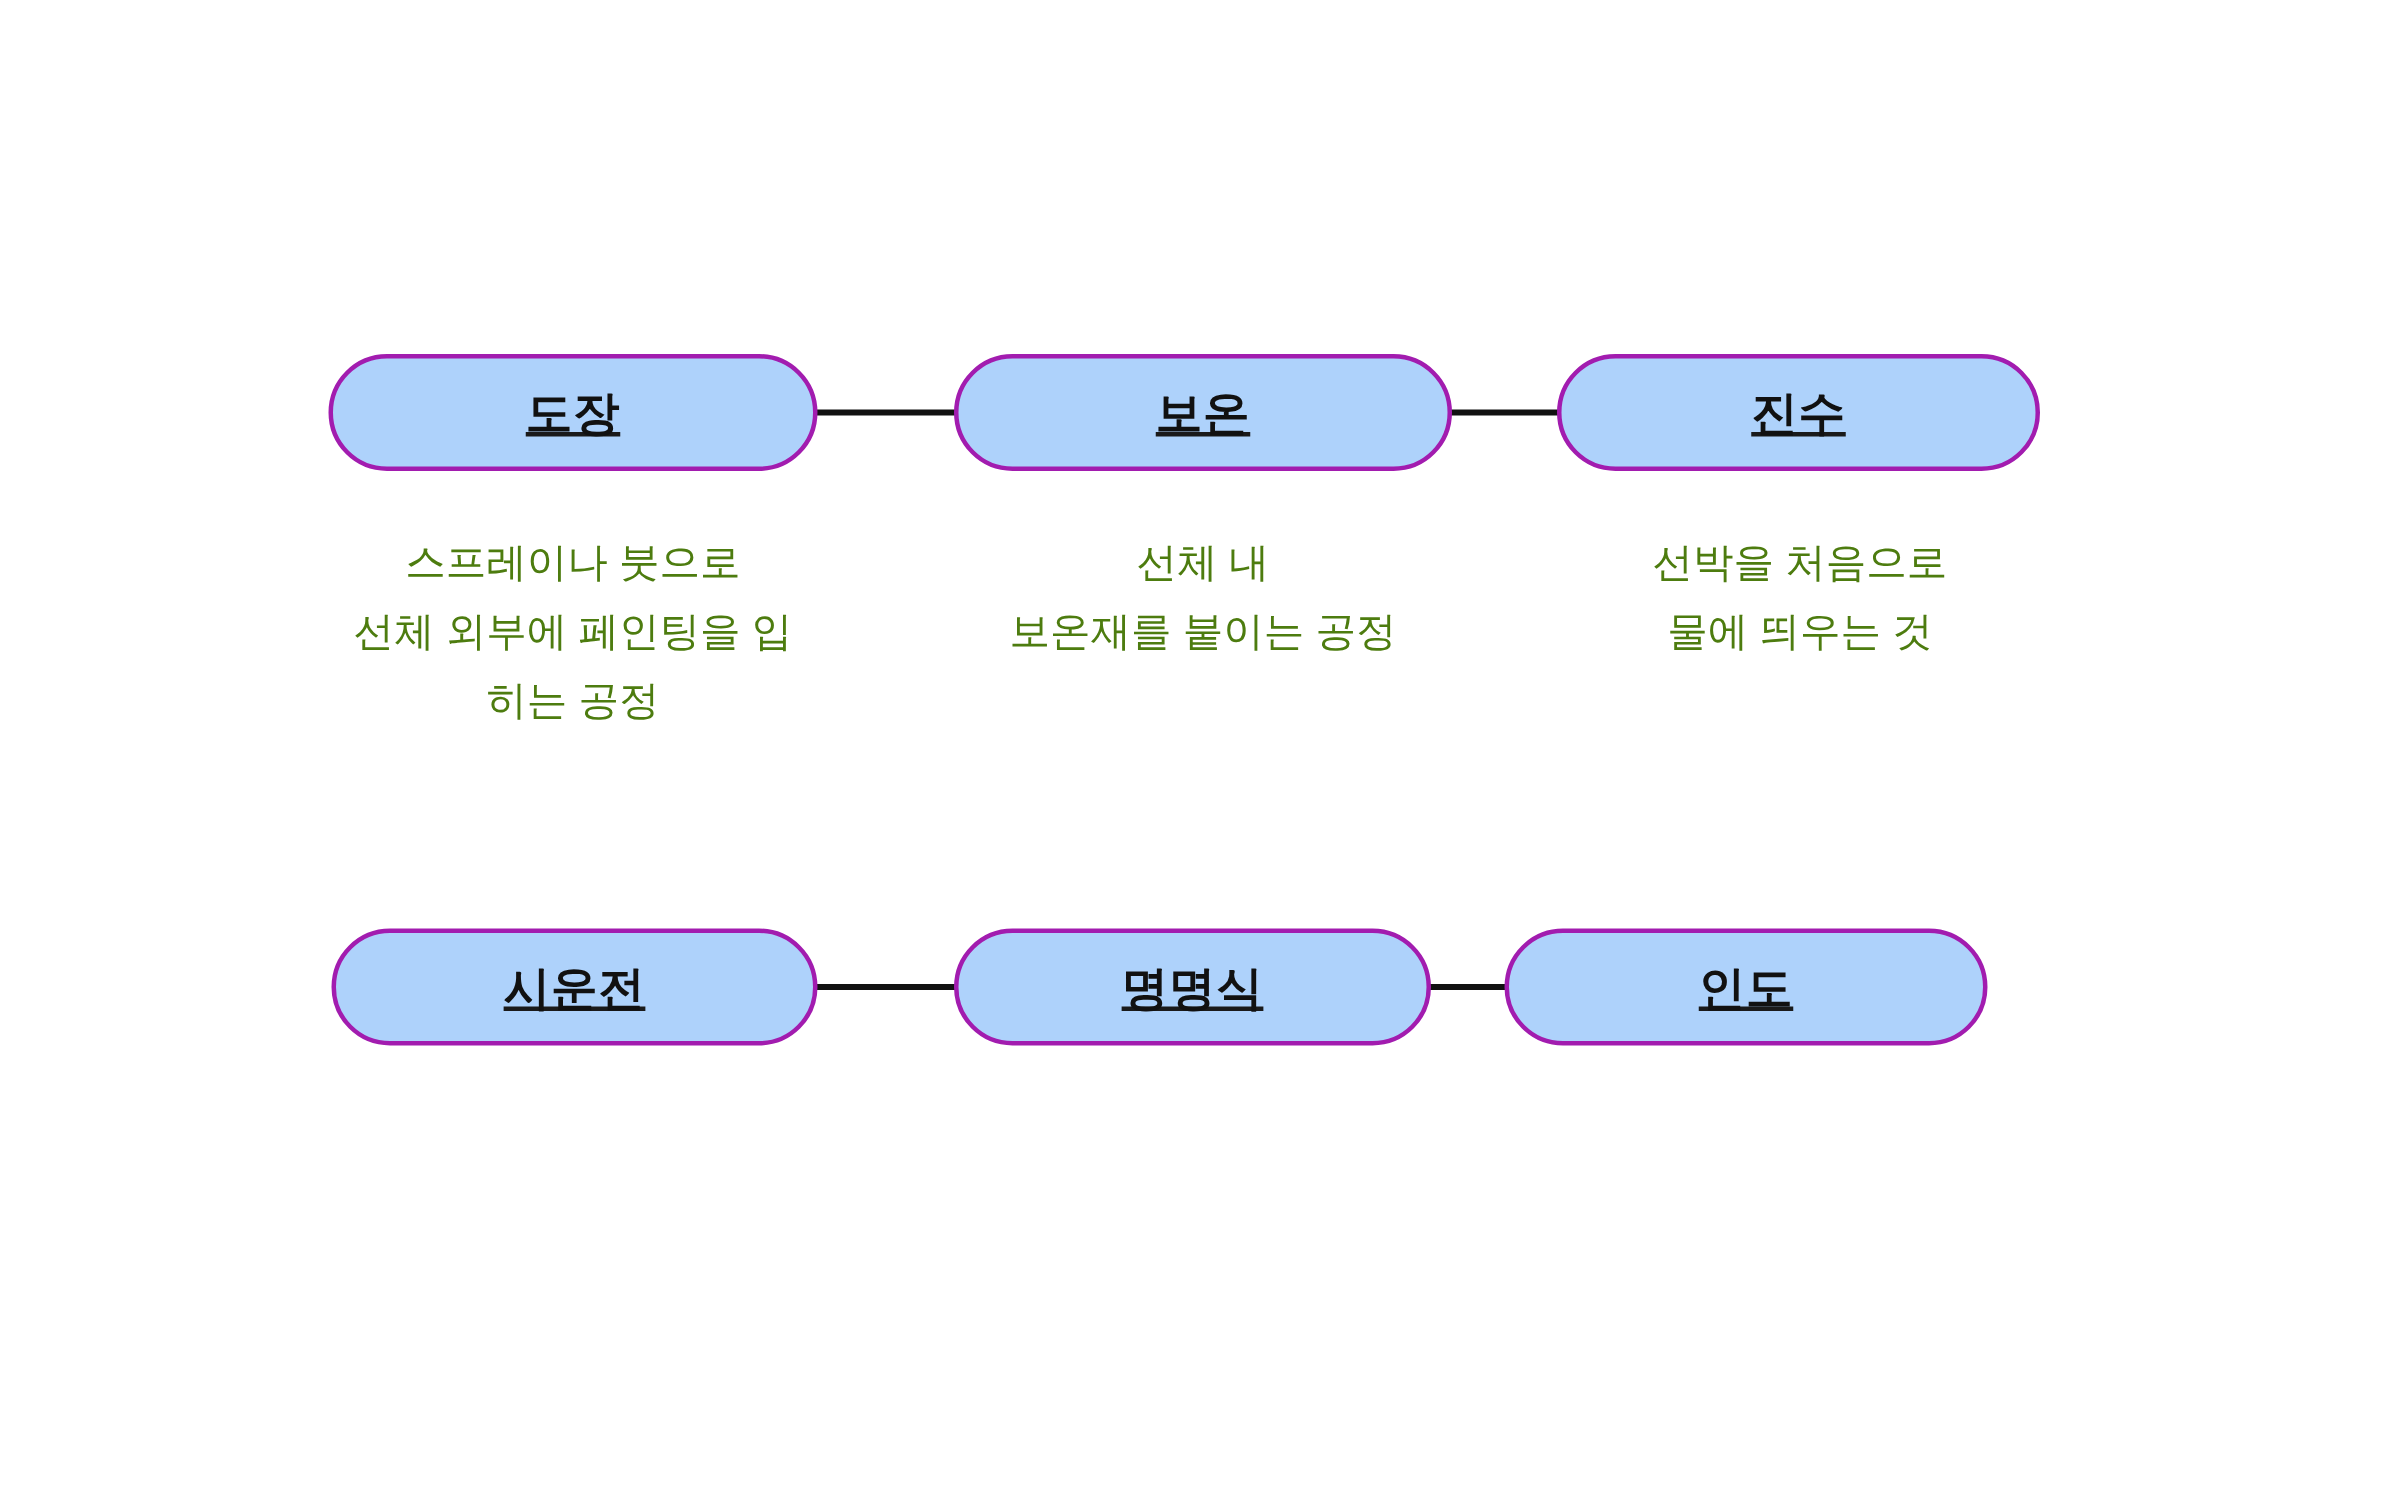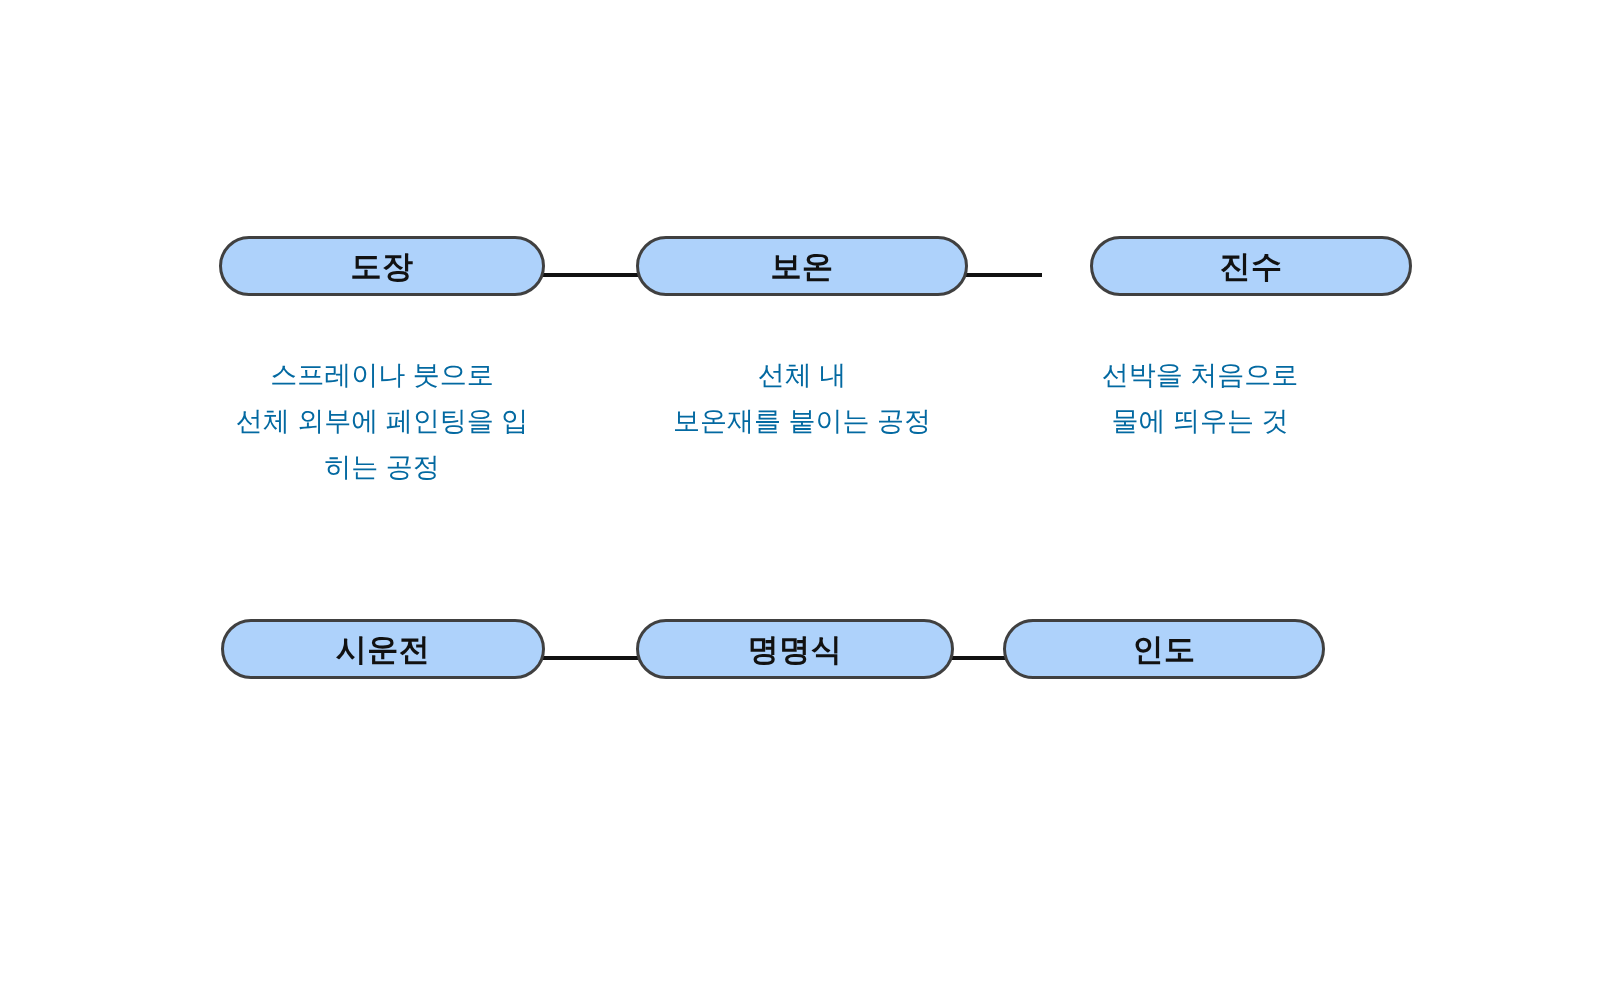--- a/index.html
+++ b/index.html
@@ -27,41 +27,42 @@
     width: 1600px;
     height: 0;
   }
   #row-top    { top: 236px; }
   #row-bottom { top: 619px; }
 
   
   .node {
     position: absolute;
     box-sizing: border-box;
-    height: 60px;
+    height: 78px;
     background: #aed2fb;
-    border: 3px solid #404040;
+    border: 3px solid #a21caf;
     border-radius: 39px;
     display: flex;
     align-items: center;
     justify-content: center;
+    text-decoration: underline;
   }
   .node-label {
     font-size: 31px;
     font-weight: 700;
     letter-spacing: 0.5px;
     line-height: 1;
     color: #111111;
     white-space: nowrap;
   }
 
   
   #node-dojang   { left: 219px;  width: 326px; }
   #node-boon     { left: 636px;  width: 332px; }
-  #node-jinsu    { left: 1090px; width: 322px; }
+  #node-jinsu    { left: 1038px; width: 322px; }
 
   
   #node-siunjeon { left: 221px;  width: 324px; }
   #node-myeong   { left: 636px;  width: 318px; align-items: center; }
   #node-indo     { left: 1003px; width: 322px; }
 
   
   .connector {
     position: absolute;
     height: 4px;
@@ -73,21 +74,21 @@
   #conn-bottom-1 { left: 541px;  width: 99px; }
   #conn-bottom-2 { left: 950px;  width: 92px; }
 
   
   .caption {
     position: absolute;
     text-align: center;
     font-size: 27px;
     line-height: 46px;
     font-weight: 400;
-    color: #0369a1;
+    color: #4d7c0f;
     white-space: pre-line;
   }
   #caption-dojang { left: 196px;  top: 352px; width: 372px; }
   #caption-boon   { left: 614px;  top: 352px; width: 376px; }
   #caption-jinsu  { left: 1014px; top: 352px; width: 372px; }
 </style>
 </head>
 <body>
 
 <div id="canvas">

